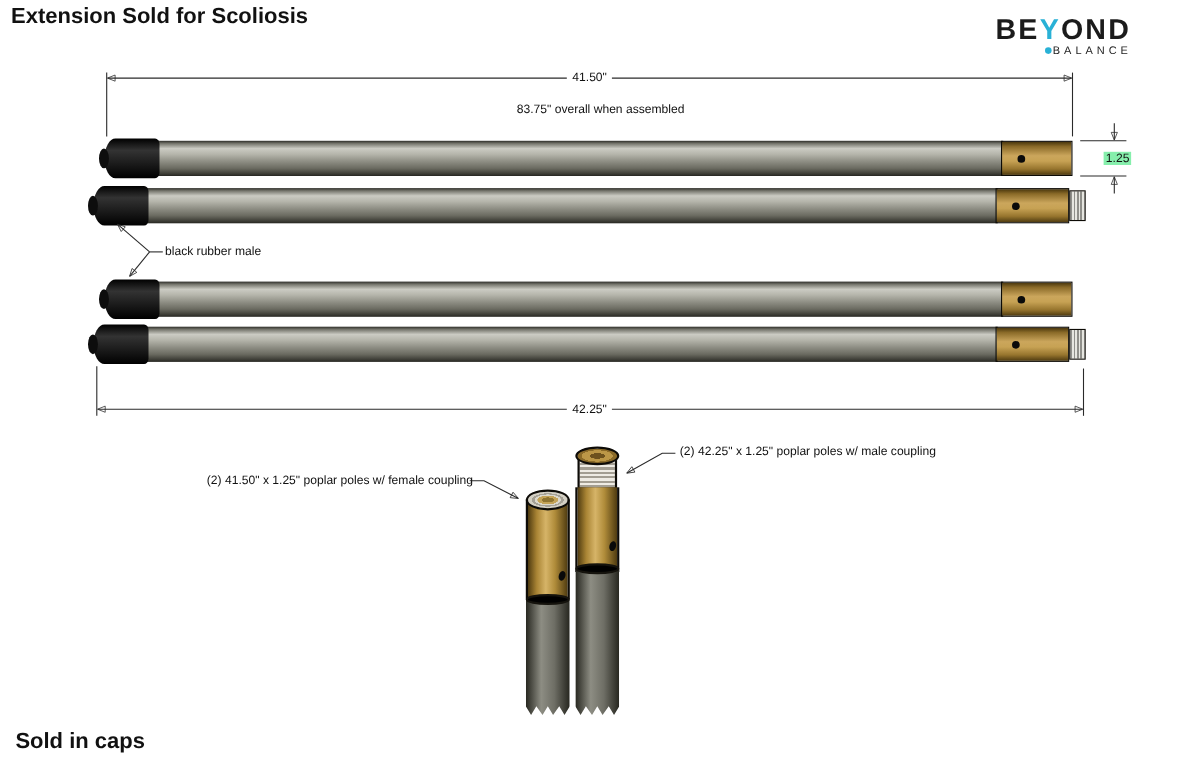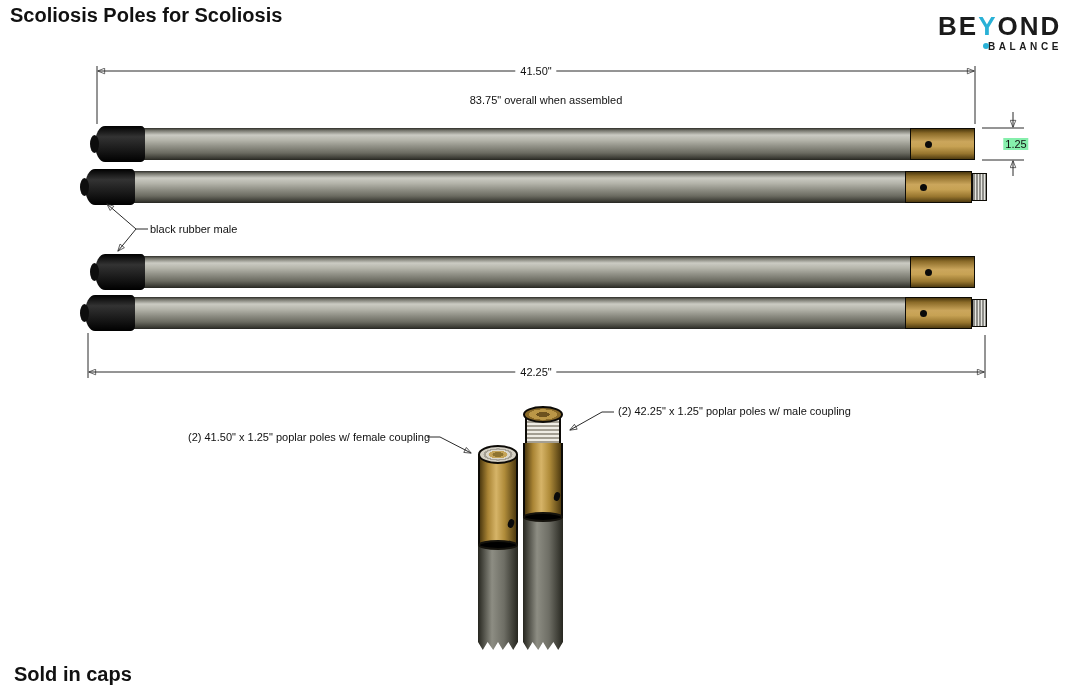--- a/index.html
+++ b/index.html
@@ -17,24 +17,24 @@
   .lbl-top-dim{left:536px;top:71px;}
   .lbl-overall{left:546px;top:100px;}
   .lbl-dia{left:1016px;top:144px;background:#86efac;padding:0 2px;}
   .lbl-bottom-dim{left:536px;top:372px;}
   .lbl-caps{left:150px;top:223px;}
   .lbl-female{left:188px;top:431px;}
   .lbl-male{left:618px;top:405px;}
   .footnote{position:absolute;left:446px;top:660px;font-size:11px;line-height:13px;}
 
   
-  .logo{position:absolute;left:938px;top:12px;width:124px;}
+  .logo{position:absolute;left:905px;top:12px;width:124px;}
   .logo-line1{font-size:26px;font-weight:700;letter-spacing:2px;color:#1b1b1b;line-height:28px;white-space:nowrap;}
   .logo-accent{color:#29b1d6;}
-  .logo-line2{font-size:10px;font-weight:700;letter-spacing:3.6px;text-align:right;color:#1b1b1b;margin-top:1px;}
+  .logo-line2{font-size:10px;font-weight:400;letter-spacing:3.6px;text-align:right;color:#1b1b1b;margin-top:1px;}
   .logo-dot{position:absolute;left:45px;top:31px;width:6px;height:6px;border-radius:50%;background:#29b1d6;}
 
   
   .overlay{position:absolute;left:0;top:0;pointer-events:none;}
   .overlay path,.overlay line{stroke:#2a2a2a;stroke-width:1;fill:none;}
   .overlay .seam{stroke:#15130d;stroke-width:2;}
 
   
   .pole{position:absolute;height:36px;}
   .pole .body{position:absolute;top:2px;height:32px;
@@ -88,21 +88,21 @@
     background:radial-gradient(closest-side,#6d521e 0 38%,#bb9747 39% 78%,#8a6a28 79% 100%);}
   .tube-male .t-brass{top:37px;height:77px;}
   .tube-male .t-gray{top:112px;height:132px;}
   .tube-male .t-hole{left:31px;top:86px;transform:rotate(15deg);}
 </style>
 </head>
 <body>
 
 <div class="canvas">
 
-  <div class="page-title">Scoliosis Poles for Scoliosis</div>
+  <div class="page-title">Extension Sold for Scoliosis</div>
 
   <div class="logo">
     <div class="logo-line1"><span>BE</span><span class="logo-accent">Y</span><span>OND</span></div>
     <span class="logo-dot"></span>
     <div class="logo-line2">BALANCE</div>
   </div>
 
   <div class="pole pole-1">
     <div class="body"></div>
     <div class="cap"></div>

